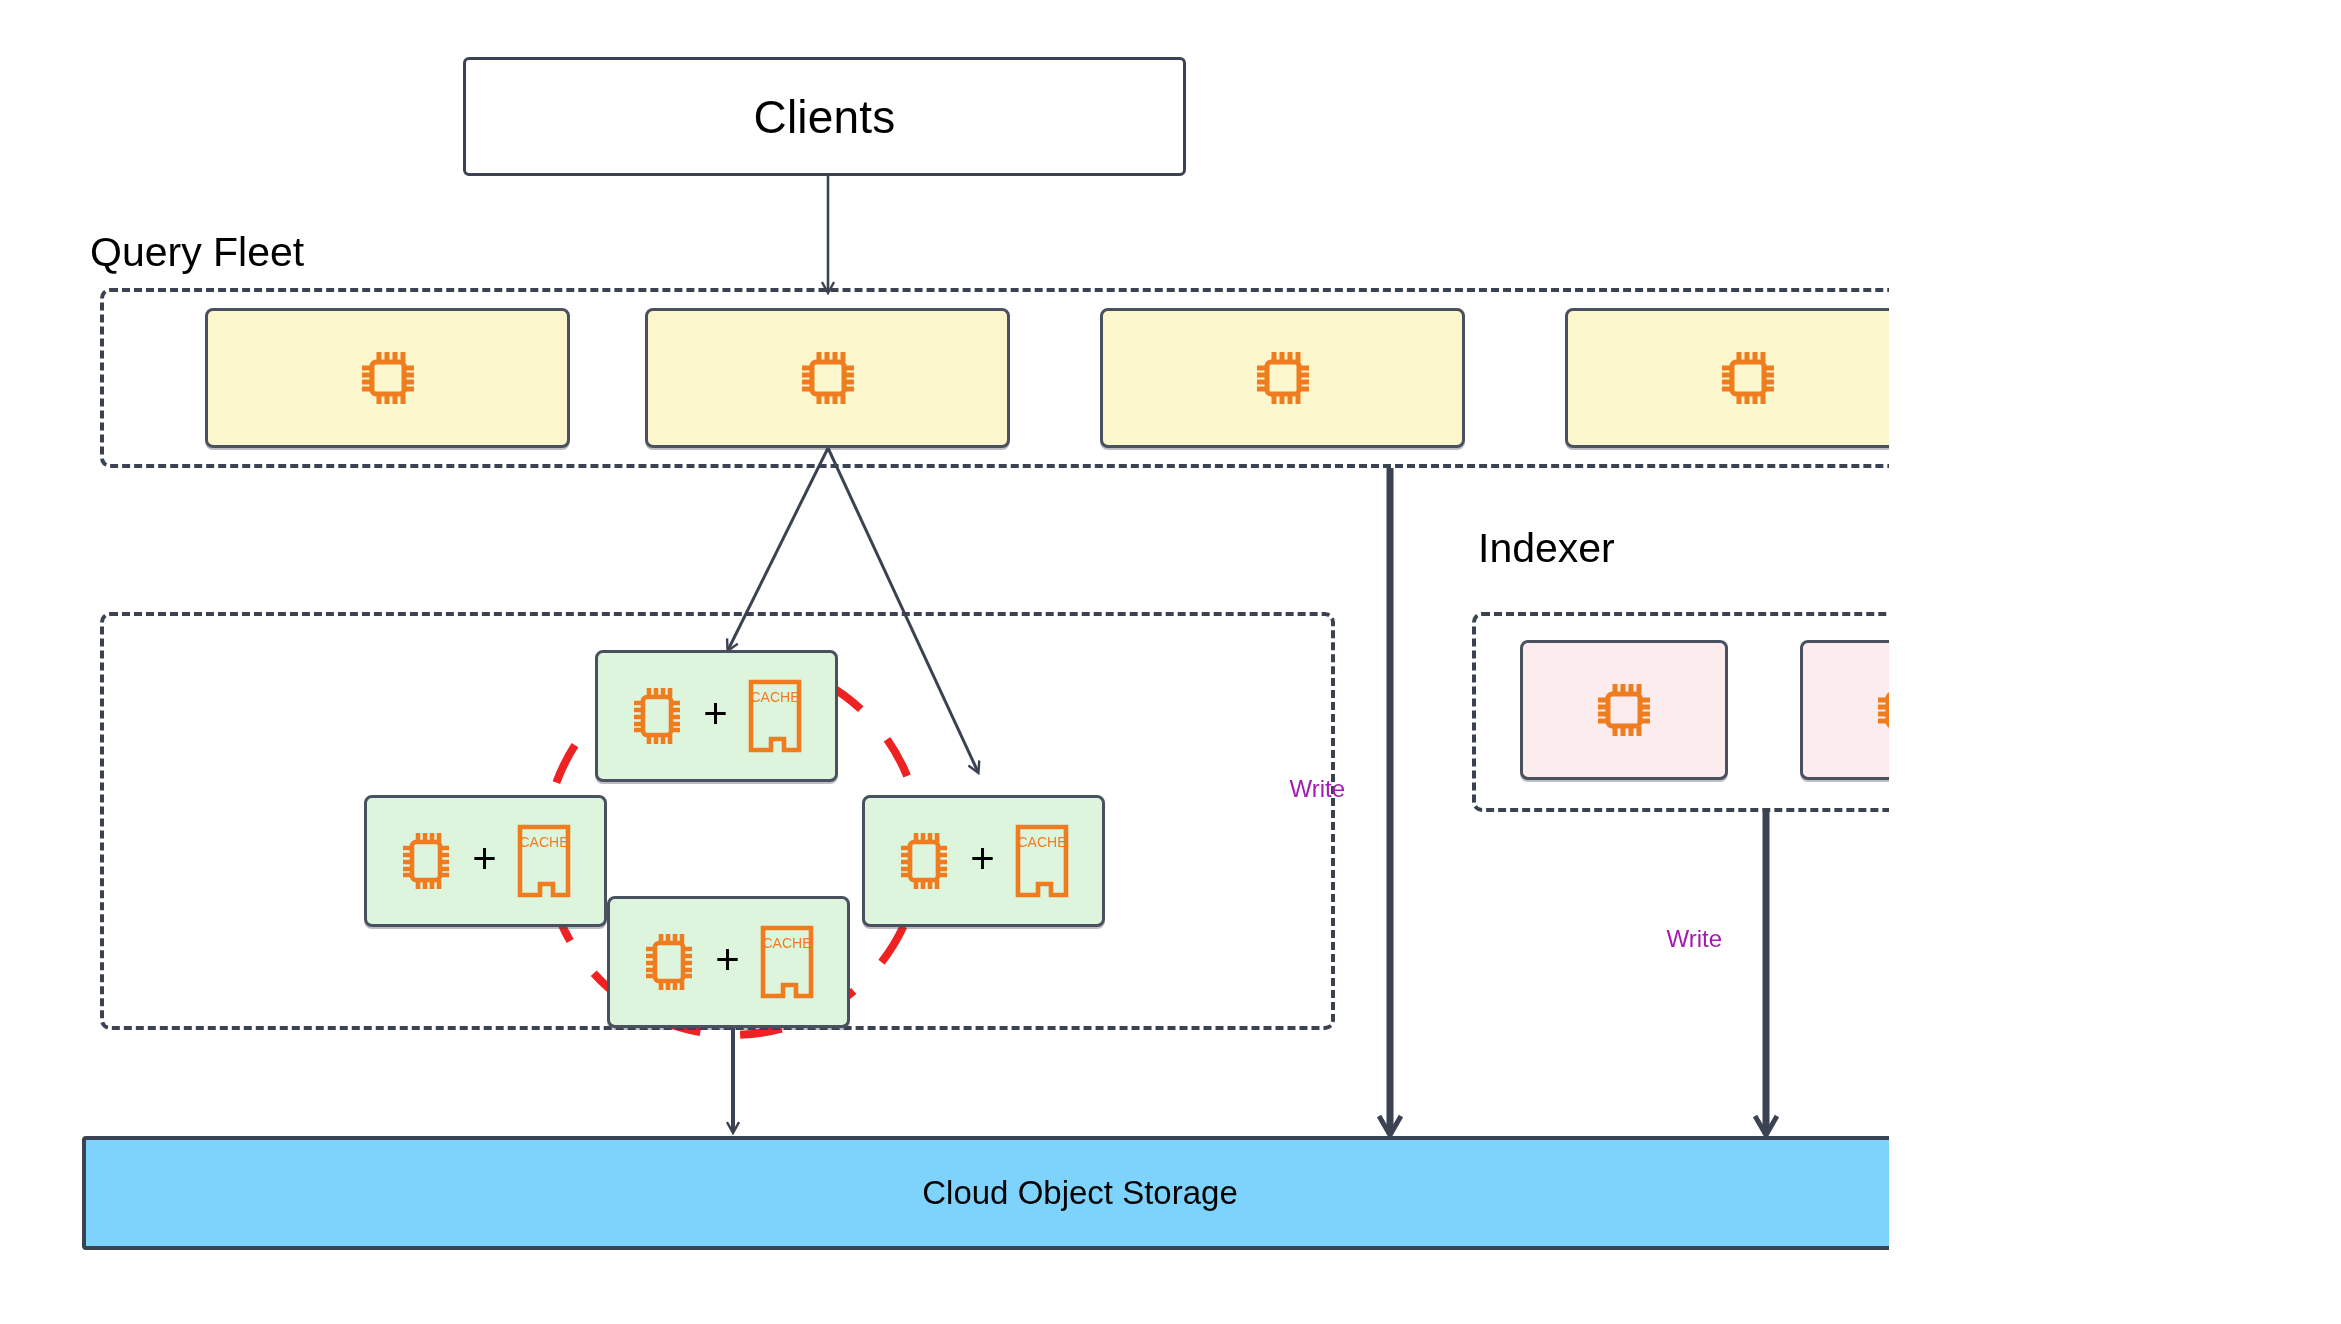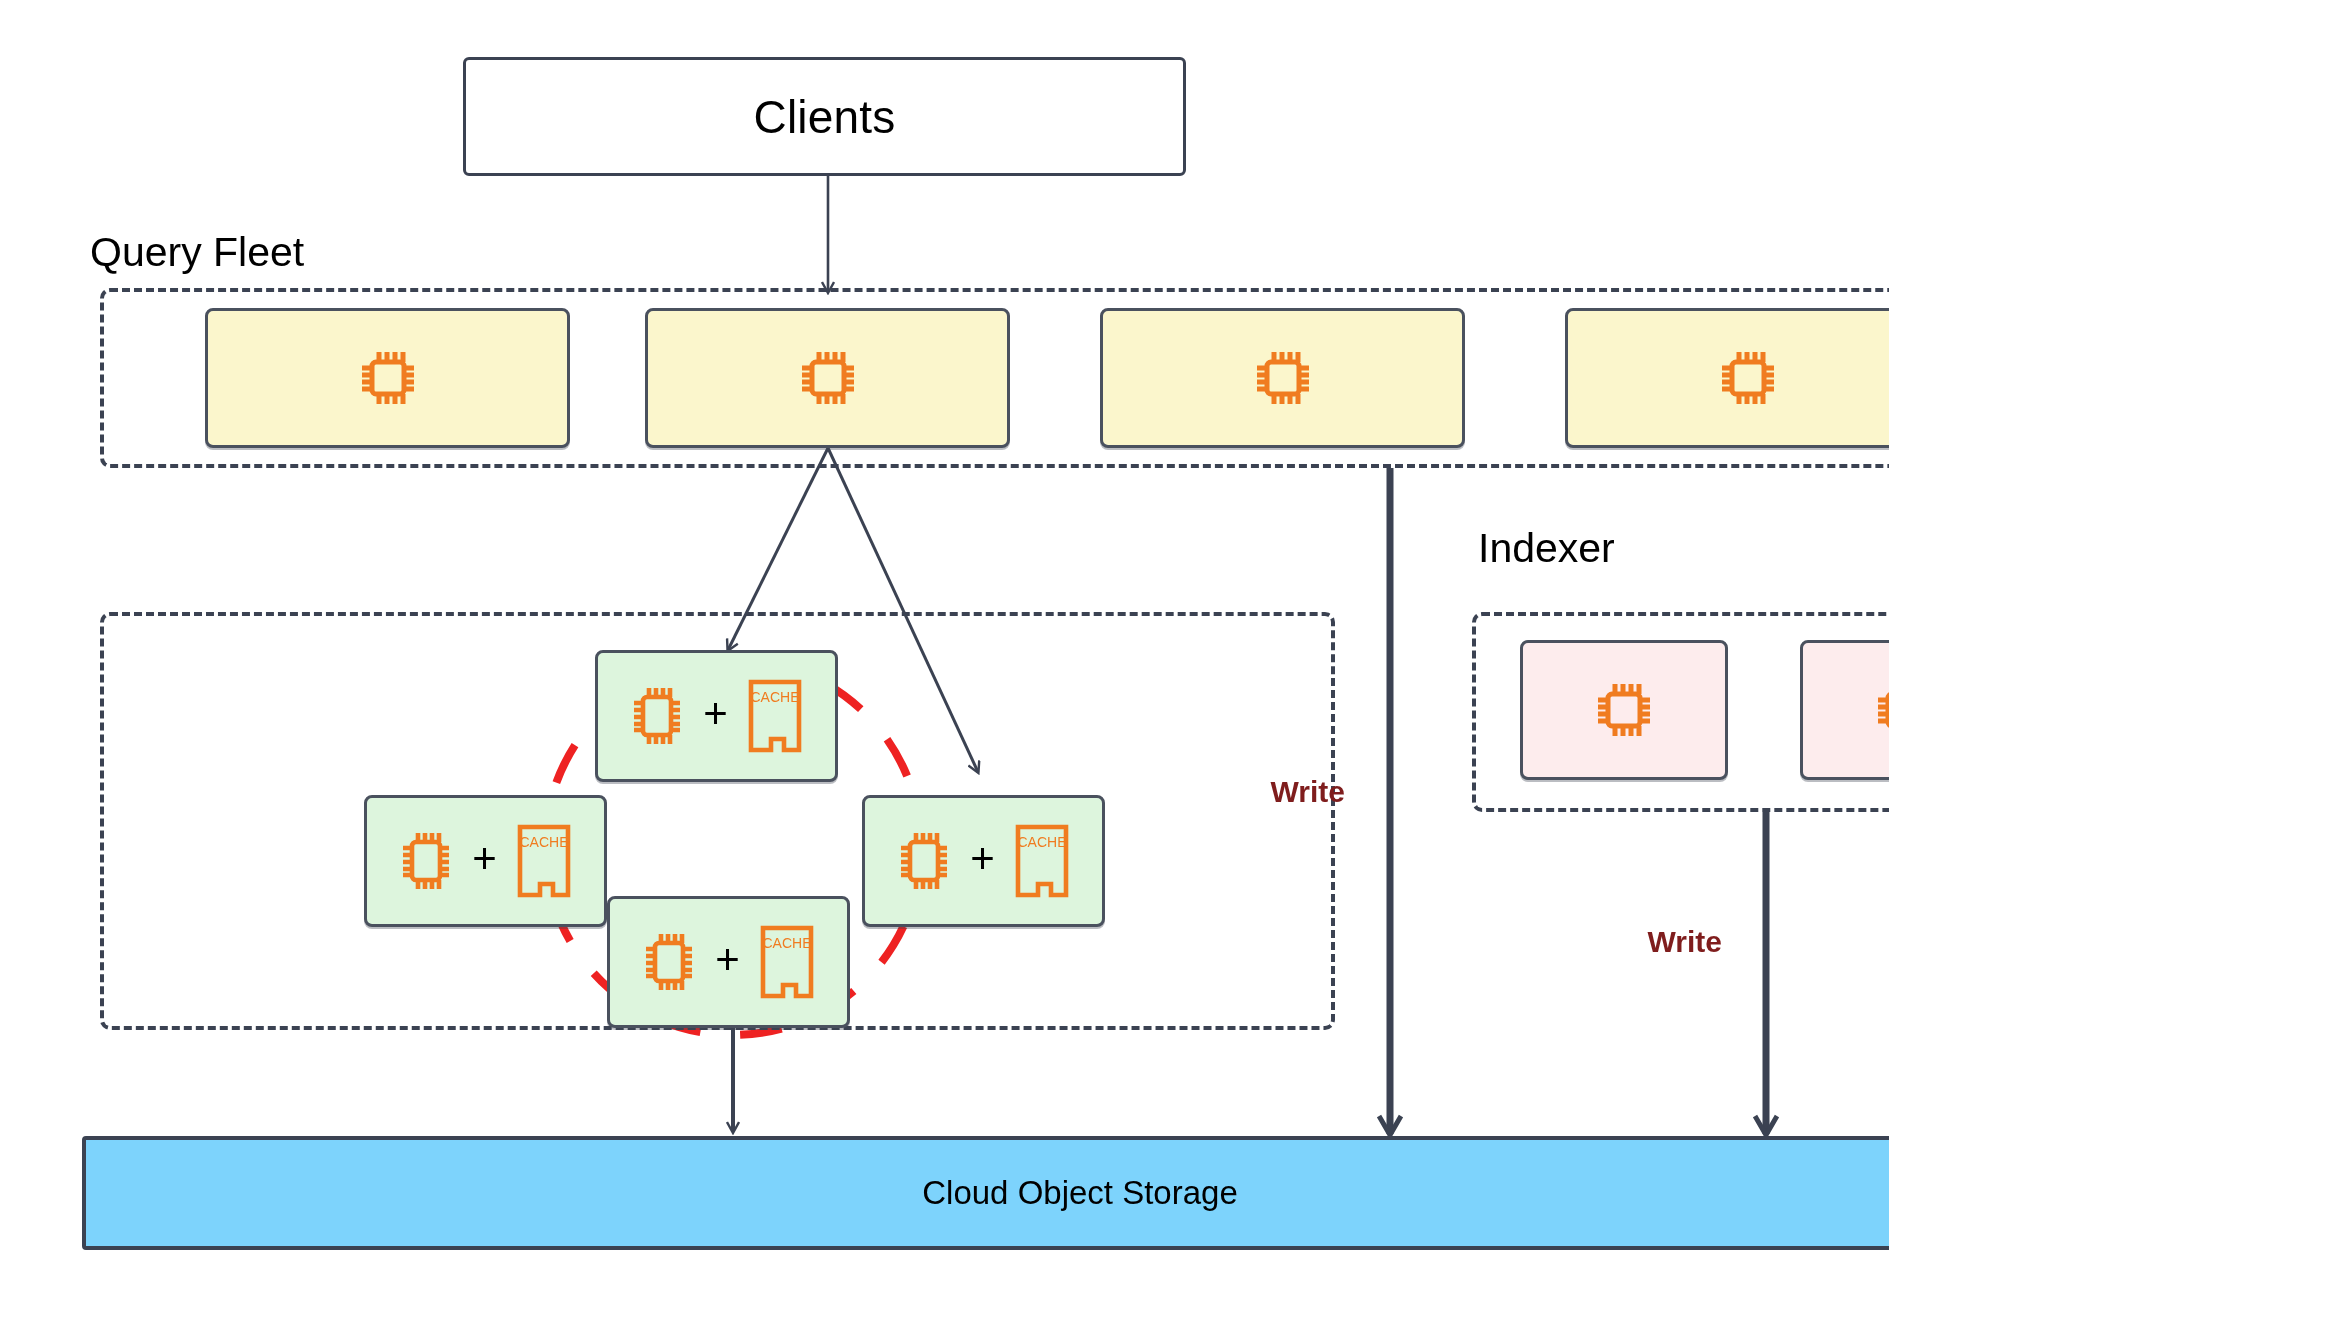--- a/index.html
+++ b/index.html
@@ -102,23 +102,23 @@
   .eventq-label {
     position: absolute;
     text-align: center;
     font-size: 42px;
     line-height: 1.12;
     color: #000000;
   }
   
   .edge-label {
     position: absolute;
-    font-size: 30px;
-    font-weight: bold;
-    color: #7f1d1d;
+    font-size: 24px;
+    font-weight: normal;
+    color: #a21caf;
     white-space: nowrap;
   }
   svg.icon { display: block; overflow: visible; }
 </style>
 </head>
 <body>
 
 <div id="stage">
 
   <svg id="wires" viewBox="0 0 2341 1324">

